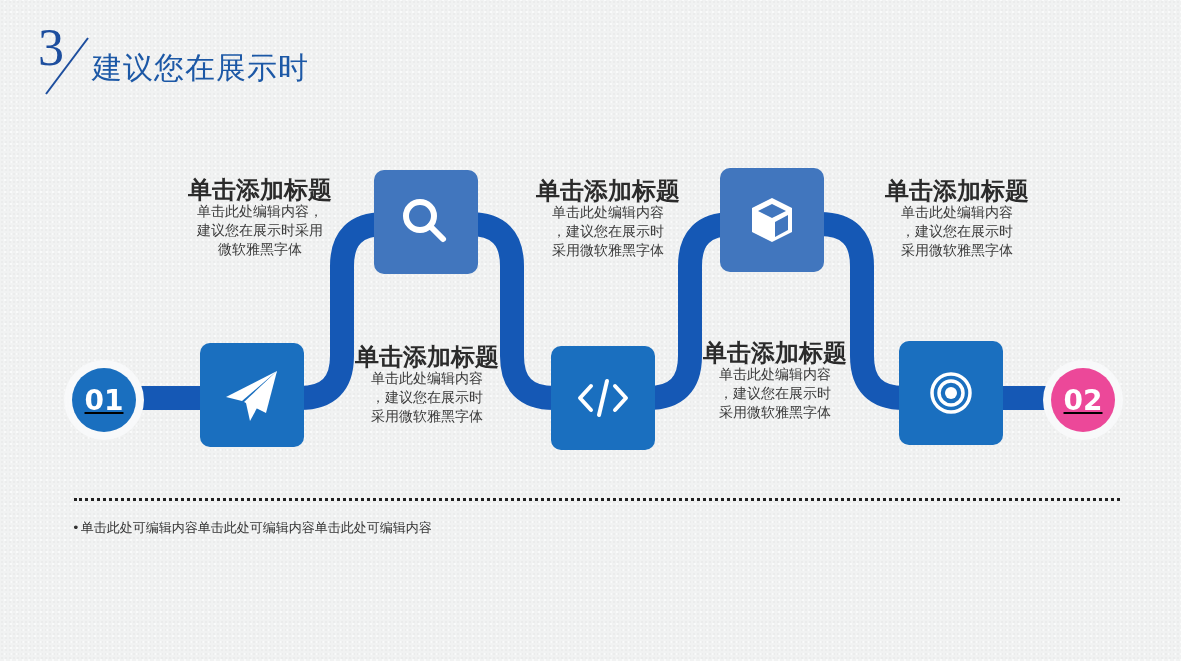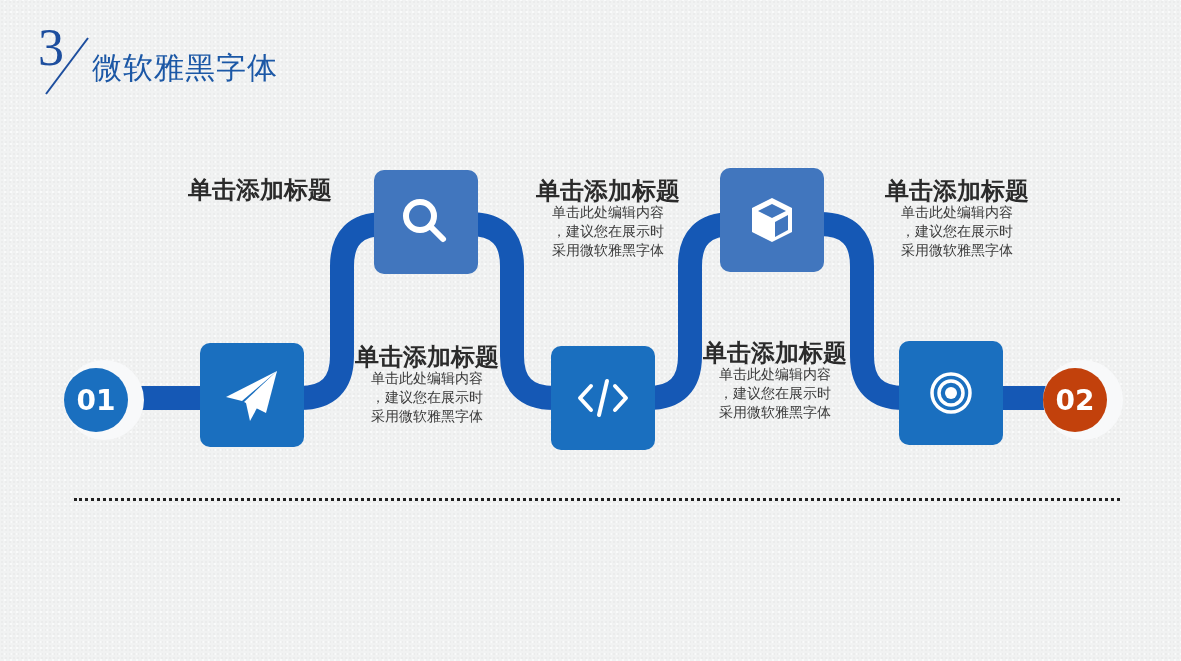--- a/index.html
+++ b/index.html
@@ -26,21 +26,21 @@
     font-size: 30px; color: #1c58a6; letter-spacing: 1px; line-height: 40px;
   }
   .track { position: absolute; left: 0; top: 0; width: 1181px; height: 661px; }
   .step-box {
     position: absolute; width: 104px; height: 104px; border-radius: 10px;
     display: flex; align-items: center; justify-content: center;
   }
   .step-box svg { display: block; }
   .endpoint {
     position: absolute; width: 80px; height: 80px; border-radius: 50%;
-    background: #f8f9fa; display: flex; align-items: center; justify-content: flex-start;
+    background: #f8f9fa; display: flex; align-items: center; justify-content: center; text-decoration: underline;
   }
   .endpoint .inner {
     width: 64px; height: 64px; border-radius: 50%;
     display: flex; align-items: center; justify-content: center;
     color: #fff; font-weight: bold; font-size: 28px;
     font-family: "DejaVu Sans", sans-serif;
   }
   .text-block {
     position: absolute; width: 150px; text-align: center; color: #333;
   }
@@ -59,21 +59,21 @@
   }
   .bullets .b-item::before { content: "•"; margin-right: 1px; }
 </style>
 </head>
 <body>
 
 <div class="header-num">3</div>
 <svg class="header-slash" viewBox="0 0 60 70">
   <line x1="50" y1="10" x2="8" y2="66" stroke="#1d4e9e" stroke-width="2"></line>
 </svg>
-<div class="page-title">微软雅黑字体</div>
+<div class="page-title">建议您在展示时</div>
 
 <svg class="track" viewBox="0 0 1181 661">
   <path d="M 120 398 L 300 398
            Q 342 398 342 356
            L 342 266
            Q 342 224 384 224
            L 470 224
            Q 512 224 512 266
            L 512 356
            Q 512 398 554 398
@@ -85,21 +85,21 @@
            Q 862 224 862 266
            L 862 356
            Q 862 398 904 398
            L 1070 398" fill="none" stroke="#1558b5" stroke-width="24" stroke-linejoin="round"></path>
 </svg>
 
 <div class="endpoint" style="left:64px; top:360px;">
   <div class="inner" style="background:#1a6fbf;">01</div>
 </div>
 <div class="endpoint" style="left:1043px; top:360px;">
-  <div class="inner" style="background:#c2410c;">02</div>
+  <div class="inner" style="background:#ec4899;">02</div>
 </div>
 
 <div class="step-box" style="left:200px; top:343px; background:#1a6fbf;">
   <svg width="60" height="60" viewBox="0 0 60 60">
     <path d="M 55 6 L 4 32 L 20 36 Z" fill="#fff"></path>
     <path d="M 55 6 L 24 38 L 28 56 Z" fill="#fff"></path>
     <path d="M 55 6 L 22 37 L 44 48 Z" fill="#fff"></path>
   </svg>
 </div>
 
@@ -129,20 +129,23 @@
 <div class="step-box" style="left:899px; top:341px; background:#1a6fbf;">
   <svg width="56" height="56" viewBox="0 0 56 56">
     <circle cx="28" cy="28" r="19" fill="none" stroke="#fff" stroke-width="3.5"></circle>
     <circle cx="28" cy="28" r="12" fill="none" stroke="#fff" stroke-width="3.5"></circle>
     <circle cx="28" cy="28" r="6" fill="#fff"></circle>
   </svg>
 </div>
 
 <div class="text-block" style="left:185px; top:178px;">
   <div class="t-title">单击添加标题</div>
+  <div class="t-body">单击此处编辑内容，
+建议您在展示时采用
+微软雅黑字体</div>
 </div>
 <div class="text-block" style="left:352px; top:345px;">
   <div class="t-title">单击添加标题</div>
   <div class="t-body">单击此处编辑内容
 ，建议您在展示时
 采用微软雅黑字体</div>
 </div>
 <div class="text-block" style="left:533px; top:179px;">
   <div class="t-title">单击添加标题</div>
   <div class="t-body">单击此处编辑内容
@@ -158,13 +161,14 @@
 <div class="text-block" style="left:882px; top:179px;">
   <div class="t-title">单击添加标题</div>
   <div class="t-body">单击此处编辑内容
 ，建议您在展示时
 采用微软雅黑字体</div>
 </div>
 
 <div class="divider"></div>
 
 <div class="bullets">
+  <div class="b-item">单击此处可编辑内容单击此处可编辑内容单击此处可编辑内容</div>
 </div>
 
 </body></html>

